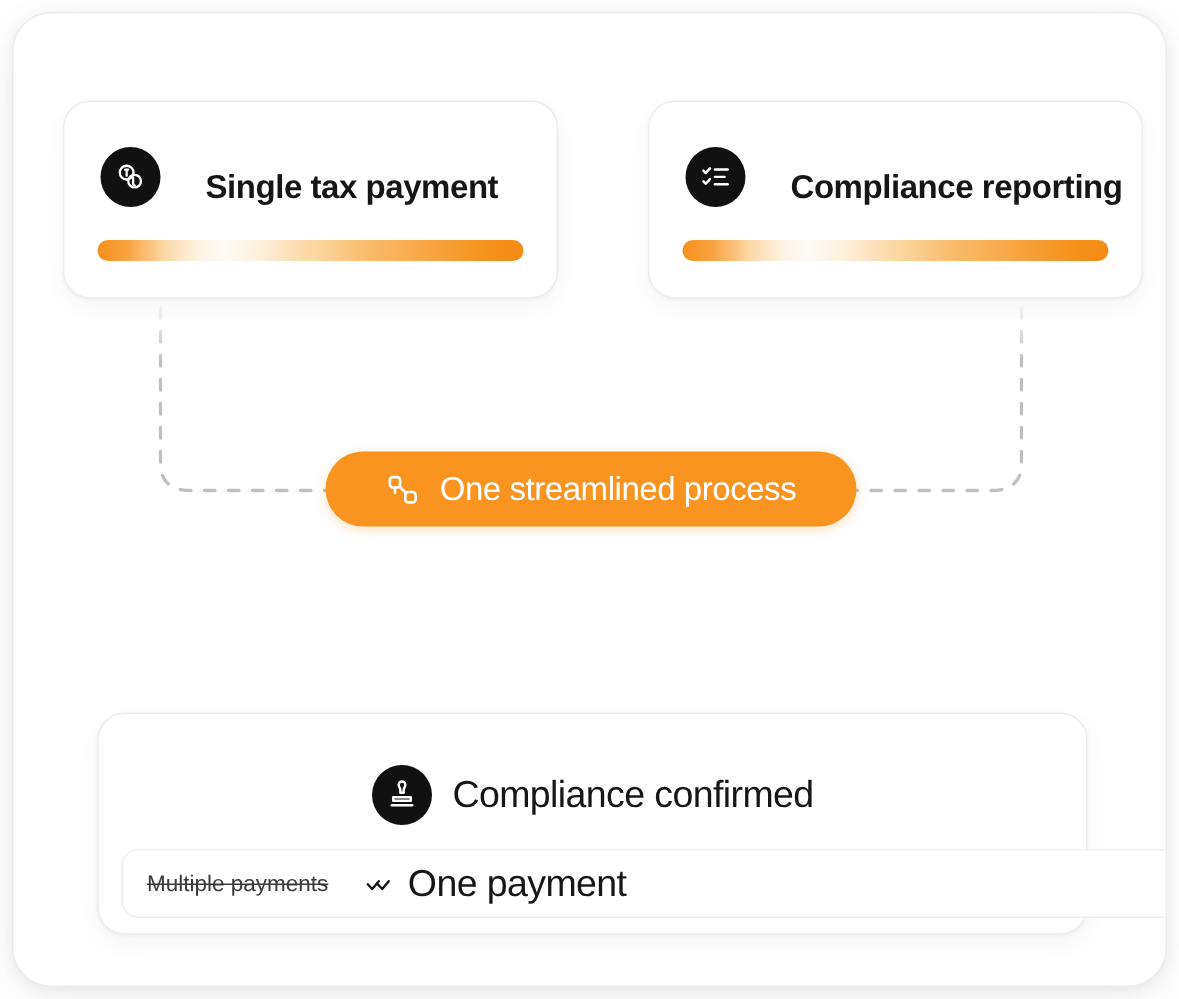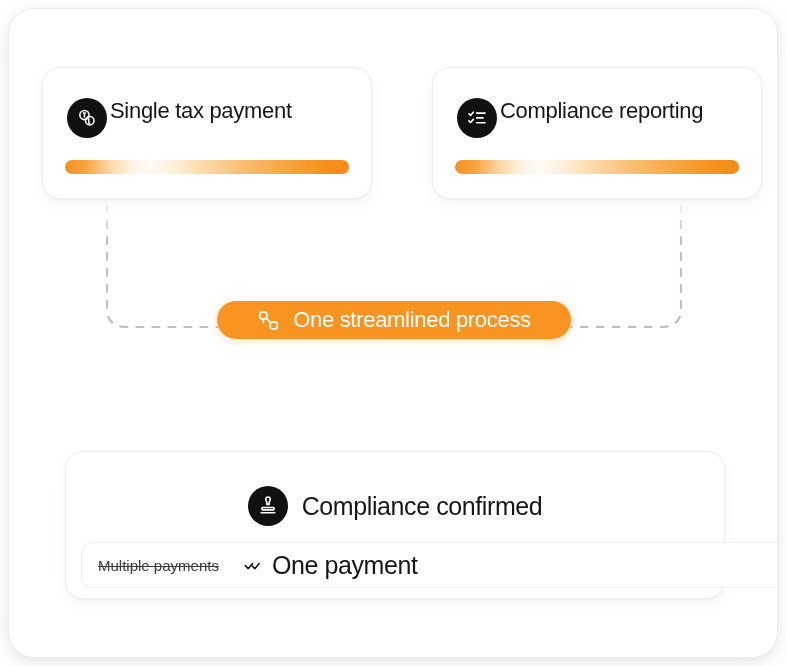--- a/index.html
+++ b/index.html
@@ -43,22 +43,23 @@
     box-shadow: 0 1px 3px rgba(0,0,0,0.045), 0 6px 16px rgba(0,0,0,0.035);
   }
   #card-single { left: 33px; }
   #card-reporting { left: 423px; }
 
   .card-head {
     position: absolute;
     left: 24px;
     top: 30px;
     display: flex;
-    align-items: flex-start;
-    gap: 3px;
+    align-items: flex-end;
+    gap: 30px;
+    font-weight: bold;
   }
   .badge-icon {
     width: 40px;
     height: 40px;
     border-radius: 50%;
     background: #111111;
     display: flex;
     align-items: center;
     justify-content: center;
     flex: 0 0 auto;
@@ -101,42 +102,42 @@
     height: 650px;
     pointer-events: none;
   }
 
   
   #pill {
     position: absolute;
     left: 208px;
     top: 292px;
     width: 354px;
-    height: 38px;
+    height: 50px;
     box-sizing: border-box;
     background: #fa9421;
     border-radius: 25px;
     display: flex;
     align-items: center;
     justify-content: center;
     gap: 13px;
     box-shadow: 0 2px 8px rgba(250,148,33,0.28);
   }
   #pill .pill-label {
     font-size: 22px;
     color: #ffffff;
     letter-spacing: -0.3px;
     white-space: nowrap;
   }
 
   
   #card-compliance {
     position: absolute;
     left: 56px;
-    top: 442px;
+    top: 466px;
     width: 660px;
     height: 148px;
     box-sizing: border-box;
     background: #ffffff;
     border: 1px solid #ededed;
     border-radius: 18px;
     box-shadow: 0 1px 3px rgba(0,0,0,0.045), 0 6px 16px rgba(0,0,0,0.035);
   }
   #compliance-head {
     position: absolute;

